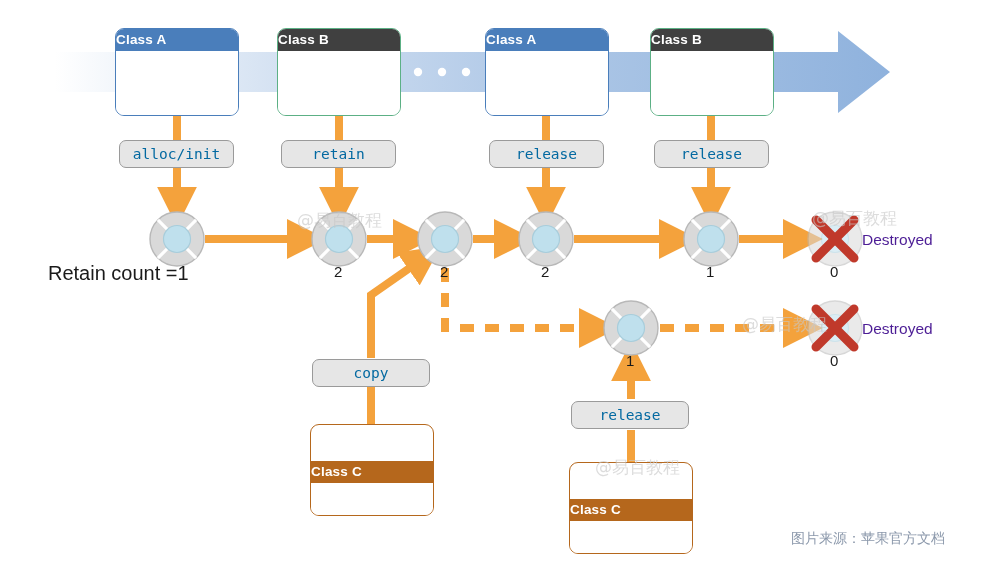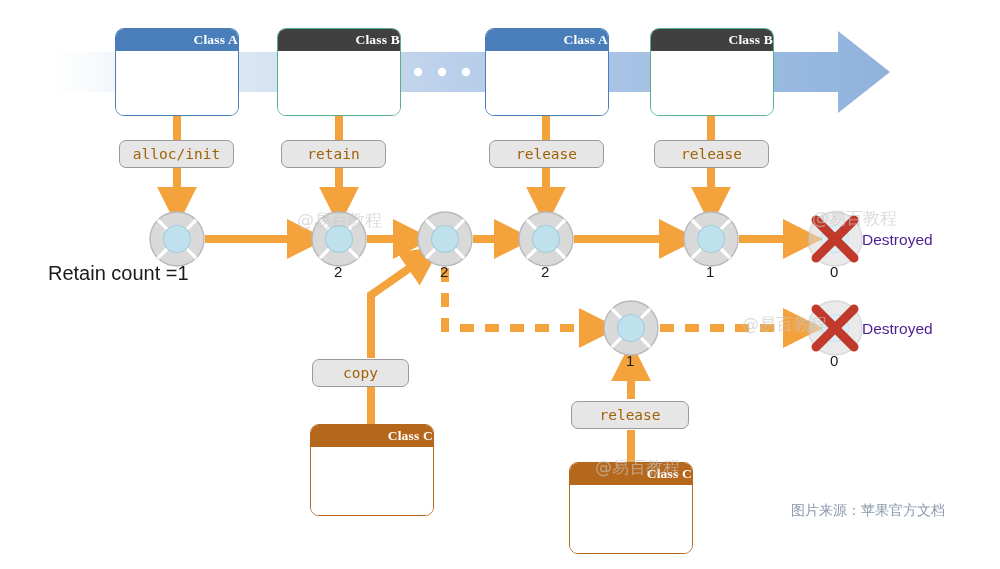--- a/index.html
+++ b/index.html
@@ -7,36 +7,36 @@
     width:1000px;height:569px;background:#ffffff;
     font-family:"Liberation Sans", sans-serif;
     position:relative;overflow:hidden;
   }
   #stage{position:absolute;left:0;top:0;width:1000px;height:569px;}
   #svgroot{position:absolute;left:0;top:0;width:1000px;height:569px;}
 
   
   .cbox{position:absolute;width:124px;height:88px;border-radius:9px;
         box-sizing:border-box;overflow:hidden;background:#fff;}
-  .cbox .hdr{height:22px;line-height:22px;text-align:right;color:#fff;
-             font-size:13.5px;font-weight:bold;letter-spacing:.2px;font-family:Liberation Serif, serif;}
+  .cbox .hdr{height:22px;line-height:22px;text-align:left;color:#fff;
+             font-size:13.5px;font-weight:bold;letter-spacing:.2px;}
   .cbox .body{height:66px;background:#fff;}
   .cbox.blue{border:1.6px solid #4a7ebb;}
   .cbox.blue .hdr{background:#4a7ebb;}
   .cbox.green{border:1.6px solid #5cb085;}
   .cbox.green .hdr{background:#404040;}
   .cbox.brown{border:1.6px solid #b5671c;}
-  .cbox.brown .hdr{background:#b5671c;}
+  .cbox.brown .hdr{background:#b5671c;margin-top:36px;}
   .cbox.tall{height:92px;}
   .cbox.tall .body{height:70px;}
 
   
   .pill{position:absolute;height:28px;line-height:27px;border-radius:7px;
         background:#e6e6e6;border:1.3px solid #9a9a9a;
-        text-align:center;color:#a16207;font-size:14.5px;
+        text-align:center;color:#0369a1;font-size:14.5px;
         font-family:"DejaVu Sans Mono","Liberation Mono",monospace;
         box-sizing:border-box;}
 
   
   .lbl{position:absolute;color:#1a1a1a;font-size:20px;white-space:nowrap;}
   .cnt{position:absolute;color:#1a1a1a;font-size:15px;white-space:nowrap;}
   .destroyed{position:absolute;color:#4c1d95;font-size:15.5px;white-space:nowrap;}
   .credit{position:absolute;color:#8b98ab;font-size:14px;white-space:nowrap;}
 
   
@@ -213,24 +213,24 @@
         <div class="hdr">Class C</div>
         <div class="body"></div>
       </div>
       <div class="cbox brown tall" style="left: 569px; top: 462px;">
         <div class="hdr">Class C</div>
         <div class="body"></div>
       </div>
     </div>
   <div id="pills">
       <div class="pill" style="left: 119px; top: 140px; width: 115px;">alloc/init</div>
-      <div class="pill" style="left: 281px; top: 140px; width: 105px;">retain</div>
+      <div class="pill" style="left: 281px; top: 140px; width: 115px;">retain</div>
       <div class="pill" style="left: 489px; top: 140px; width: 115px;">release</div>
       <div class="pill" style="left: 654px; top: 140px; width: 115px;">release</div>
-      <div class="pill" style="left: 312px; top: 359px; width: 97px;">copy</div>
+      <div class="pill" style="left: 312px; top: 359px; width: 118px;">copy</div>
       <div class="pill" style="left: 571px; top: 401px; width: 118px;">release</div>
     </div>
   <div id="labels">
       <div class="lbl" style="left: 48px; top: 262px;">Retain count =1</div>
       <div class="cnt" style="left: 334px; top: 263px;">2</div>
       <div class="cnt" style="left: 440px; top: 263px;">2</div>
       <div class="cnt" style="left: 541px; top: 263px;">2</div>
       <div class="cnt" style="left: 706px; top: 263px;">1</div>
       <div class="cnt" style="left: 830px; top: 263px;">0</div>
       <div class="cnt" style="left: 626px; top: 352px;">1</div>
@@ -238,14 +238,14 @@
       <div class="destroyed" style="left: 862px; top: 231px;">Destroyed</div>
       <div class="destroyed" style="left: 862px; top: 320px;">Destroyed</div>
     </div>
   <div id="marks">
       <div class="wm" style="left: 297px; top: 209px;">@易百教程</div>
       <div class="wm" style="left: 812px; top: 207px;">@易百教程</div>
       <div class="wm" style="left: 742px; top: 313px;">@易百教程</div>
       <div class="wm" style="left: 595px; top: 456px;">@易百教程</div>
     </div>
 
-  <div class="credit" style="left: 791px; top: 502px;">图片来源：苹果官方文档</div>
+  <div class="credit" style="left: 791px; top: 530px;">图片来源：苹果官方文档</div>
 </div>
 
 </body></html>

